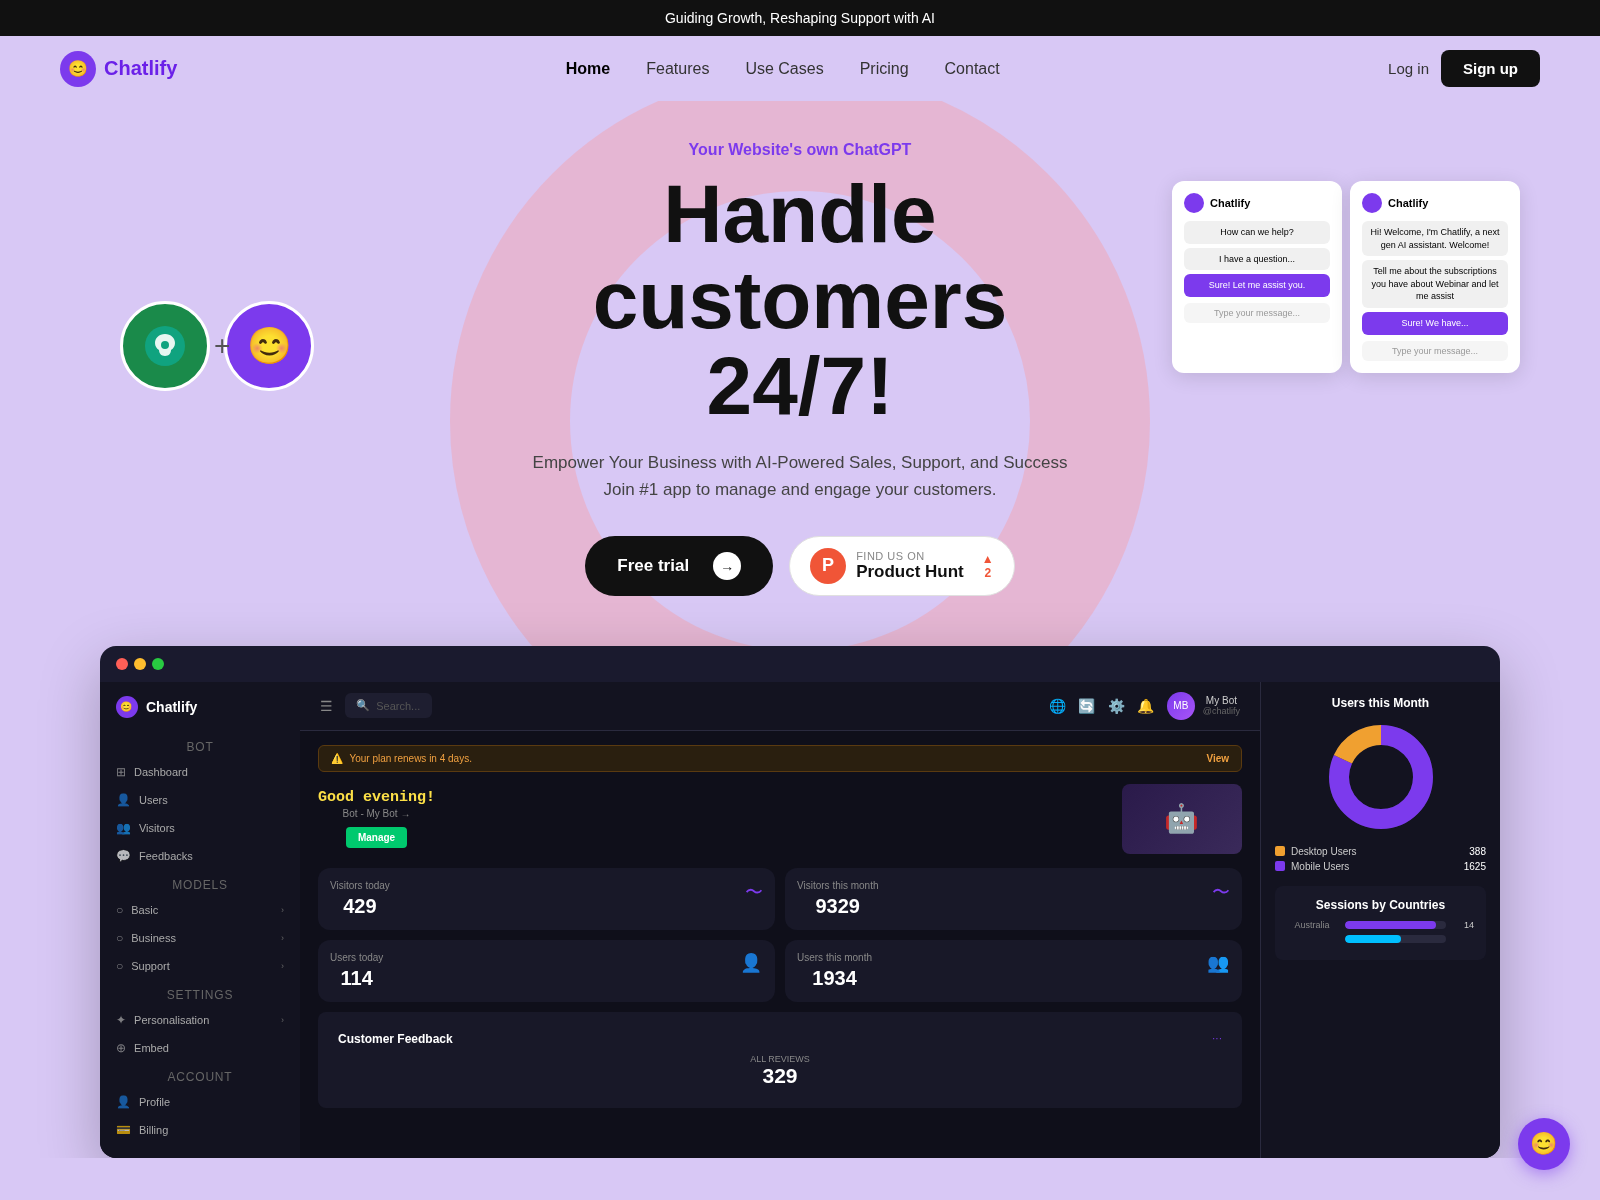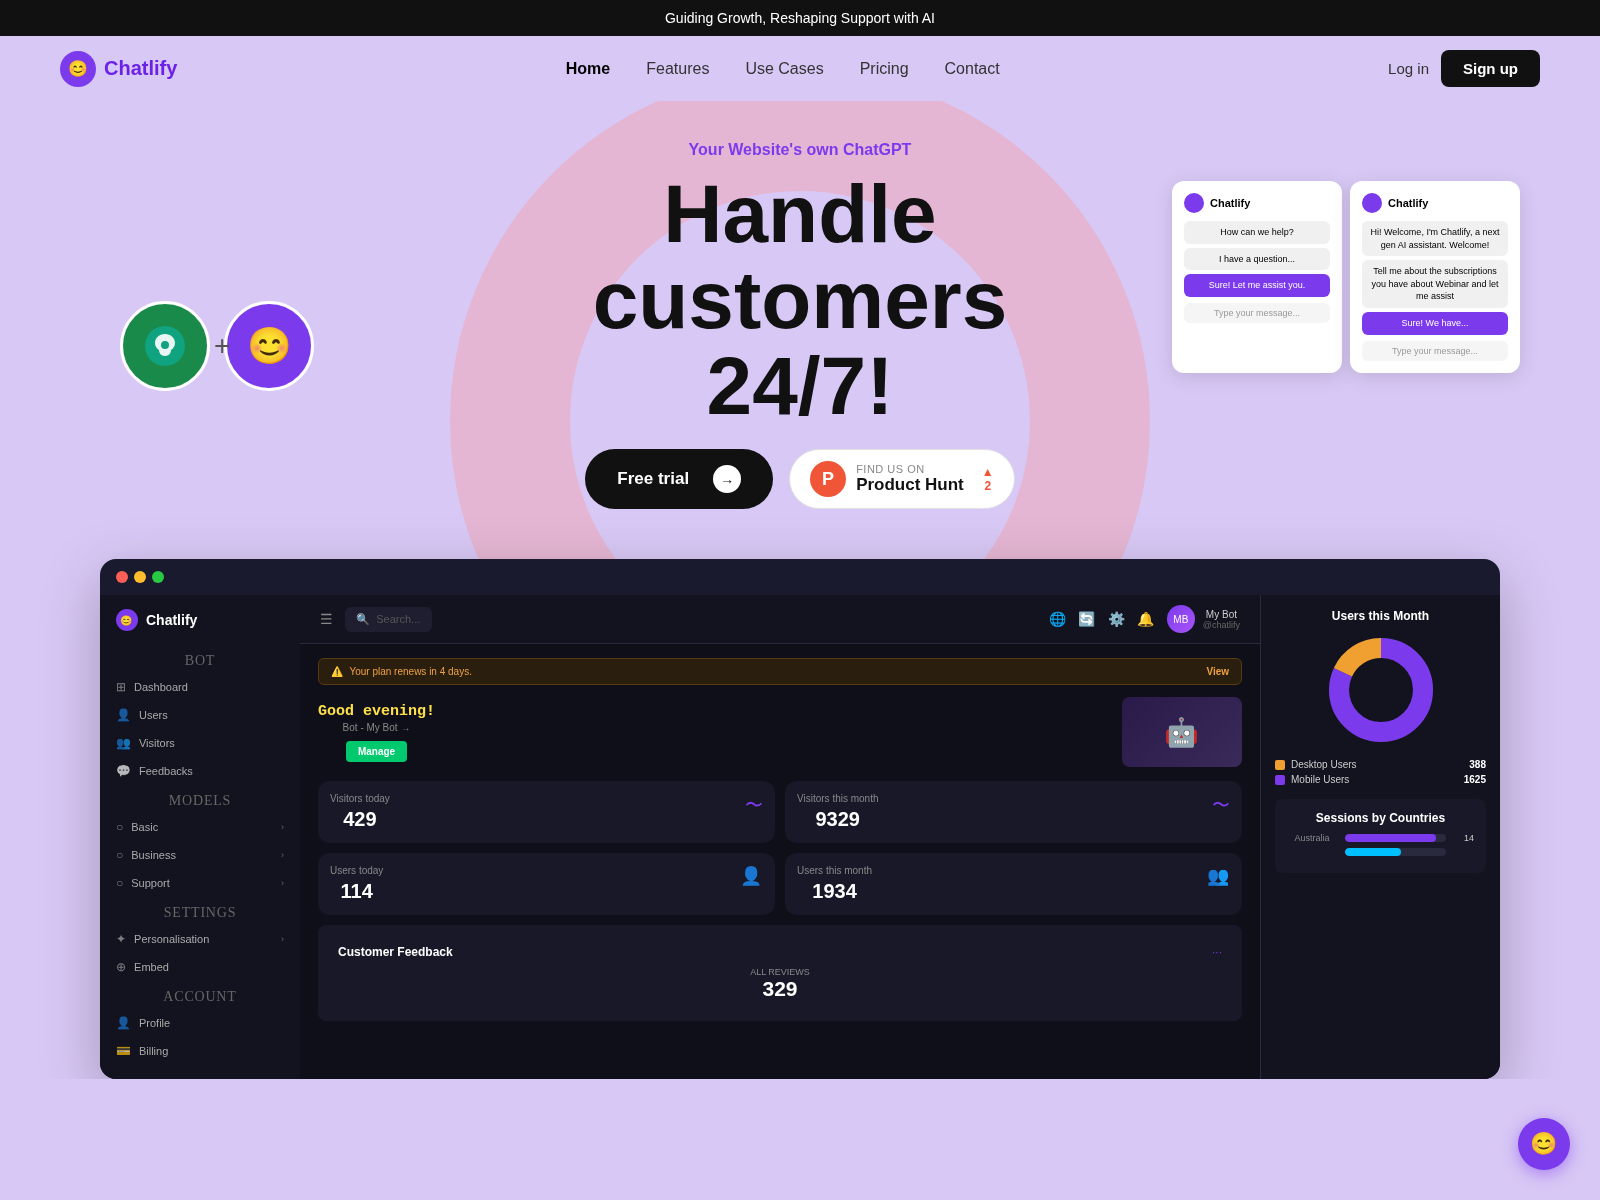--- a/index.html
+++ b/index.html
@@ -324,26 +324,25 @@
       color: #fff;
     }
     .dash-logo-icon {
       width: 22px; height: 22px;
       background: #7c3aed;
       border-radius: 50%;
       display: flex; align-items: center; justify-content: center;
       font-size: 10px;
     }
     .dash-section-label {
-      font-size: 14px;
+      font-size: 12px;
       color: #666;
       padding: 8px 16px 4px;
       text-transform: uppercase;
       letter-spacing: 0.8px;
-      font-family: Liberation Serif, serif;
     }
     .dash-nav-item {
       display: flex;
       align-items: center;
       gap: 8px;
       padding: 7px 16px;
       font-size: 11px;
       color: #aaa;
       cursor: pointer;
     }
@@ -494,21 +493,21 @@
       align-items: center;
       justify-content: space-between;
       margin-bottom: 4px;
     }
     .legend-dot {
       width: 10px; height: 10px;
       border-radius: 2px;
       margin-right: 6px;
     }
     .legend-label { display: flex; align-items: center; }
-    .legend-val { color: #fff; font-size: 10px; font-weight: 700; }
+    .legend-val { color: #fff; font-size: 10px; font-weight: 400; }
 
     
     .sessions-section {
       background: #181828;
       border-radius: 8px;
       padding: 12px;
     }
     .sessions-title { color: #fff; font-size: 12px; font-weight: 600; margin-bottom: 8px; }
     .bar-row {
       display: flex;
@@ -610,20 +609,24 @@
       <div class="chat-bubble">Tell me about the subscriptions you have about Webinar and let me assist</div>
       <div class="chat-bubble purple">Sure! We have...</div>
       <div class="chat-input-bar">Type your message...</div>
     </div>
   </div>
 
   <p class="hero-subtitle">Your Website's own ChatGPT</p>
   <h1 class="hero-title">
     Handle<br>customers<br>24/7!
   </h1>
+  <p class="hero-desc">
+    <span>Empower Your Business with AI-Powered Sales, Support, and Success</span><br>
+    <span>Join #1 app to manage and engage your customers.</span>
+  </p>
 
   <div class="hero-buttons">
     <button class="btn-free-trial">
       <span>Free trial</span>
       <span class="arrow">→</span>
     </button>
     <a href="#" class="btn-product-hunt">
       <div class="ph-icon">P</div>
       <div class="ph-text">
         <div class="ph-find">FIND US ON</div>

